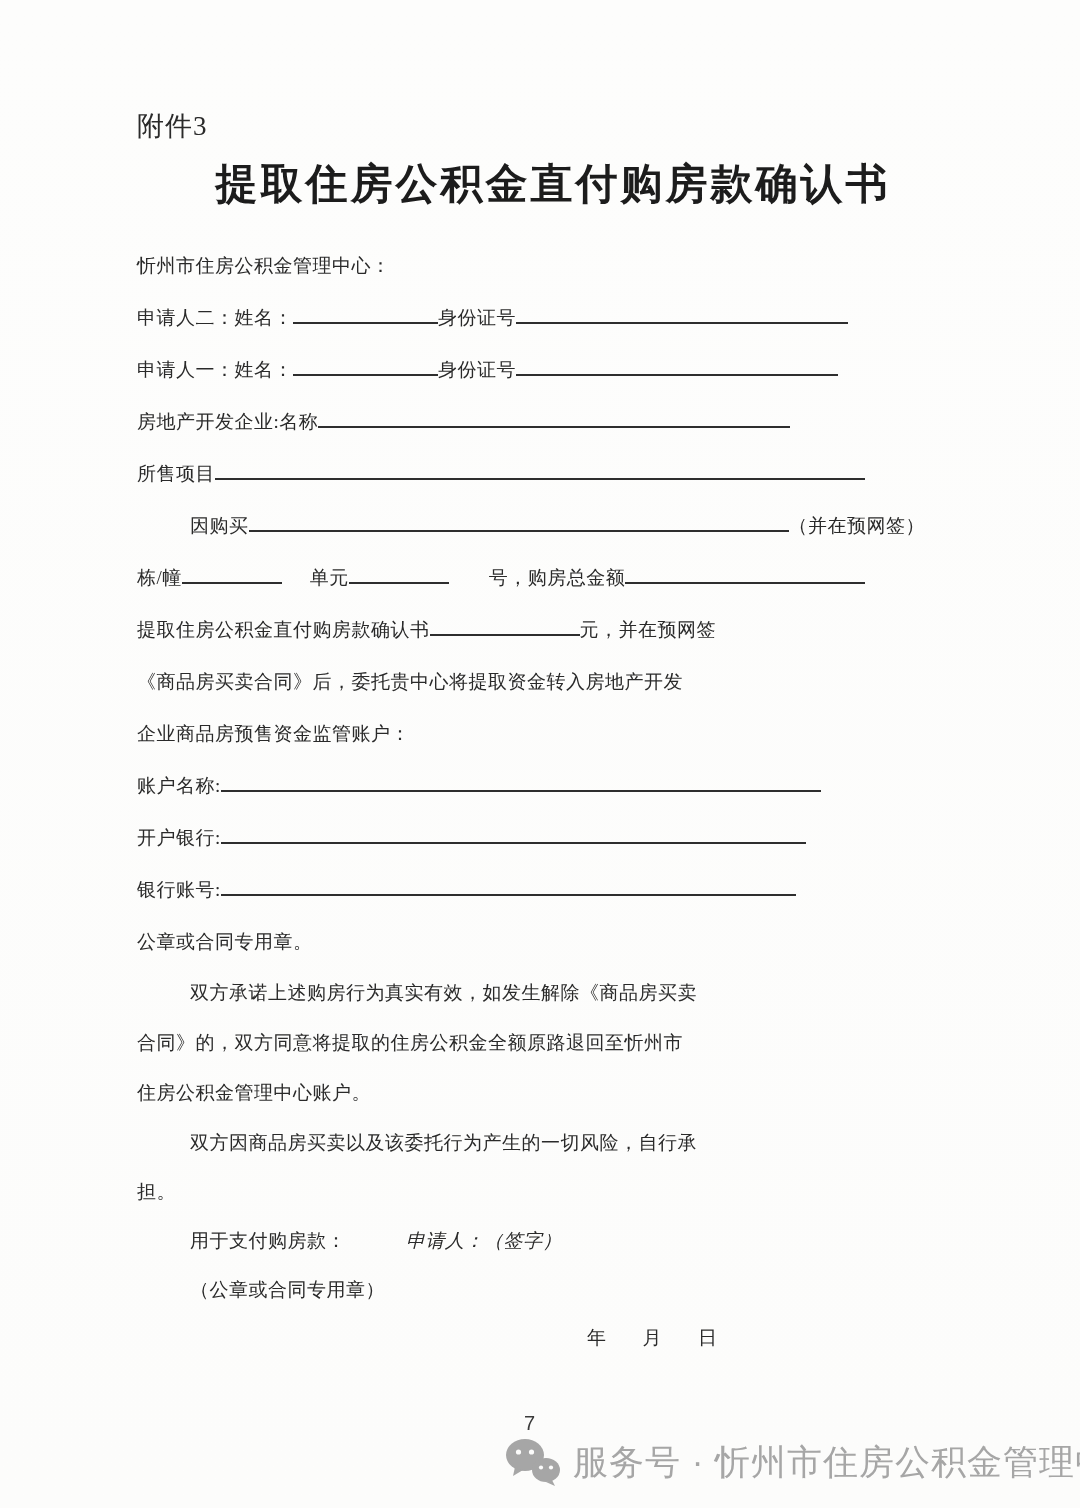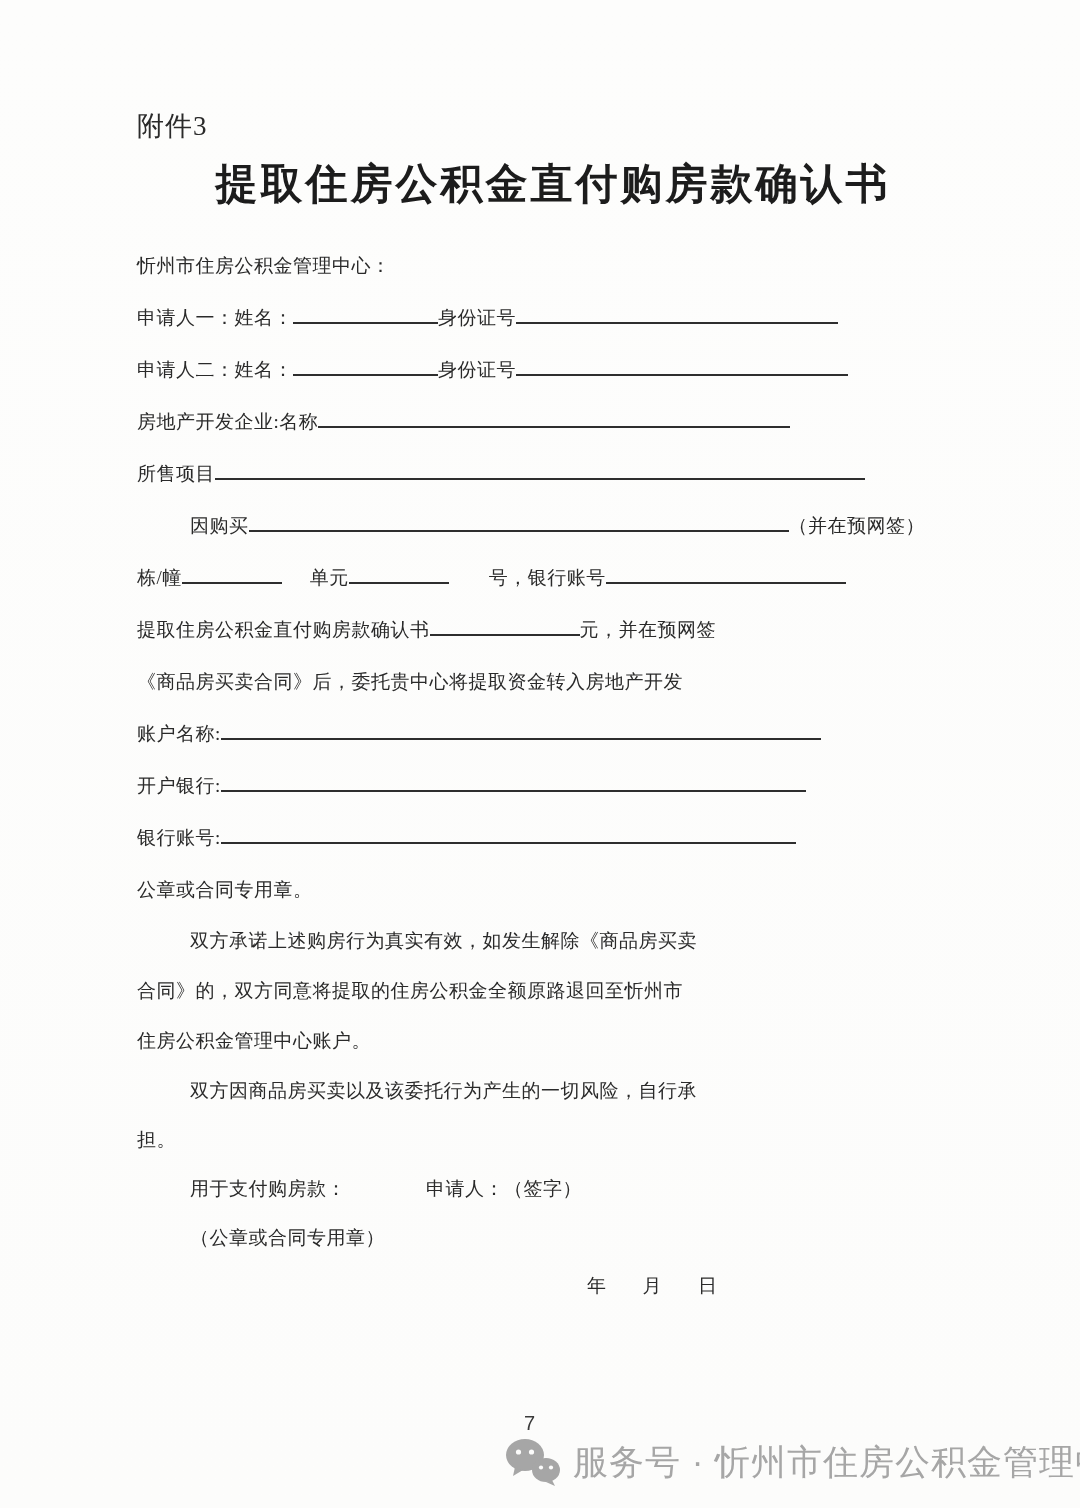--- a/index.html
+++ b/index.html
@@ -48,21 +48,21 @@
   }
   .line.tight{height:50px;line-height:50px;}
   .line.tighter{height:48px;line-height:48px;}
   .indent{padding-left:53px;}
   .u{
     display:inline-block;
     border-bottom:2px solid #2e2e2e;
     height:1em;
     vertical-align:baseline;
   }
-  .sig-applicant{margin-left:80px;}
+  .sig-applicant{margin-left:60px;font-style:italic;}
   .date-line .m{margin-left:36px;}
   .date-line .y{margin-left:450px;}
   .page-number{
     position:absolute;
     left:524px;top:1412px;
     font-family:"Liberation Sans","DejaVu Sans",sans-serif;
     font-size:20px;
     color:#3a3a3a;
   }
   .watermark{
@@ -86,37 +86,38 @@
   <div class="content">
 
     <div class="attachment">附件3</div>
 
     <div class="title">提取住房公积金直付购房款确认书</div>
 
     <div class="body-text">
 
       <div class="line"><span>忻州市住房公积金管理中心：</span></div>
 
+      <div class="line"><span>申请人二：姓名：</span><span class="u" style="width:145px"></span><span>身份证号</span><span class="u" style="width:332px"></span></div>
+
       <div class="line"><span>申请人一：姓名：</span><span class="u" style="width:145px"></span><span>身份证号</span><span class="u" style="width:322px"></span></div>
-
-      <div class="line"><span>申请人二：姓名：</span><span class="u" style="width:145px"></span><span>身份证号</span><span class="u" style="width:332px"></span></div>
 
       <div class="line"><span>房地产开发企业:名称</span><span class="u" style="width:472px"></span></div>
 
       <div class="line"><span>所售项目</span><span class="u" style="width:650px"></span></div>
 
       <div class="line indent"><span>因购买</span><span class="u" style="width:540px"></span><span>（并在预网签）</span></div>
 
-      <div class="line"><span>栋/幢</span><span class="u" style="width:100px;margin-right:28px"></span><span>单元</span><span class="u" style="width:100px;margin-right:40px"></span><span>号，银行账号</span><span class="u" style="width:240px"></span></div>
+      <div class="line"><span>栋/幢</span><span class="u" style="width:100px;margin-right:28px"></span><span>单元</span><span class="u" style="width:100px;margin-right:40px"></span><span>号，购房总金额</span><span class="u" style="width:240px"></span></div>
 
 
       <div class="line"><span>提取住房公积金直付购房款确认书</span><span class="u" style="width:150px"></span><span>元，并在预网签</span></div>
 
       <div class="line"><span>《商品房买卖合同》后，委托贵中心将提取资金转入房地产开发</span></div>
 
+      <div class="line"><span>企业商品房预售资金监管账户：</span></div>
 
       <div class="line"><span>账户名称:</span><span class="u" style="width:600px"></span></div>
 
       <div class="line"><span>开户银行:</span><span class="u" style="width:585px"></span></div>
 
       <div class="line"><span>银行账号:</span><span class="u" style="width:575px"></span></div>
 
       <div class="line"><span>公章或合同专用章。</span></div>
 
       <div class="line tight indent"><span>双方承诺上述购房行为真实有效，如发生解除《商品房买卖</span></div>

